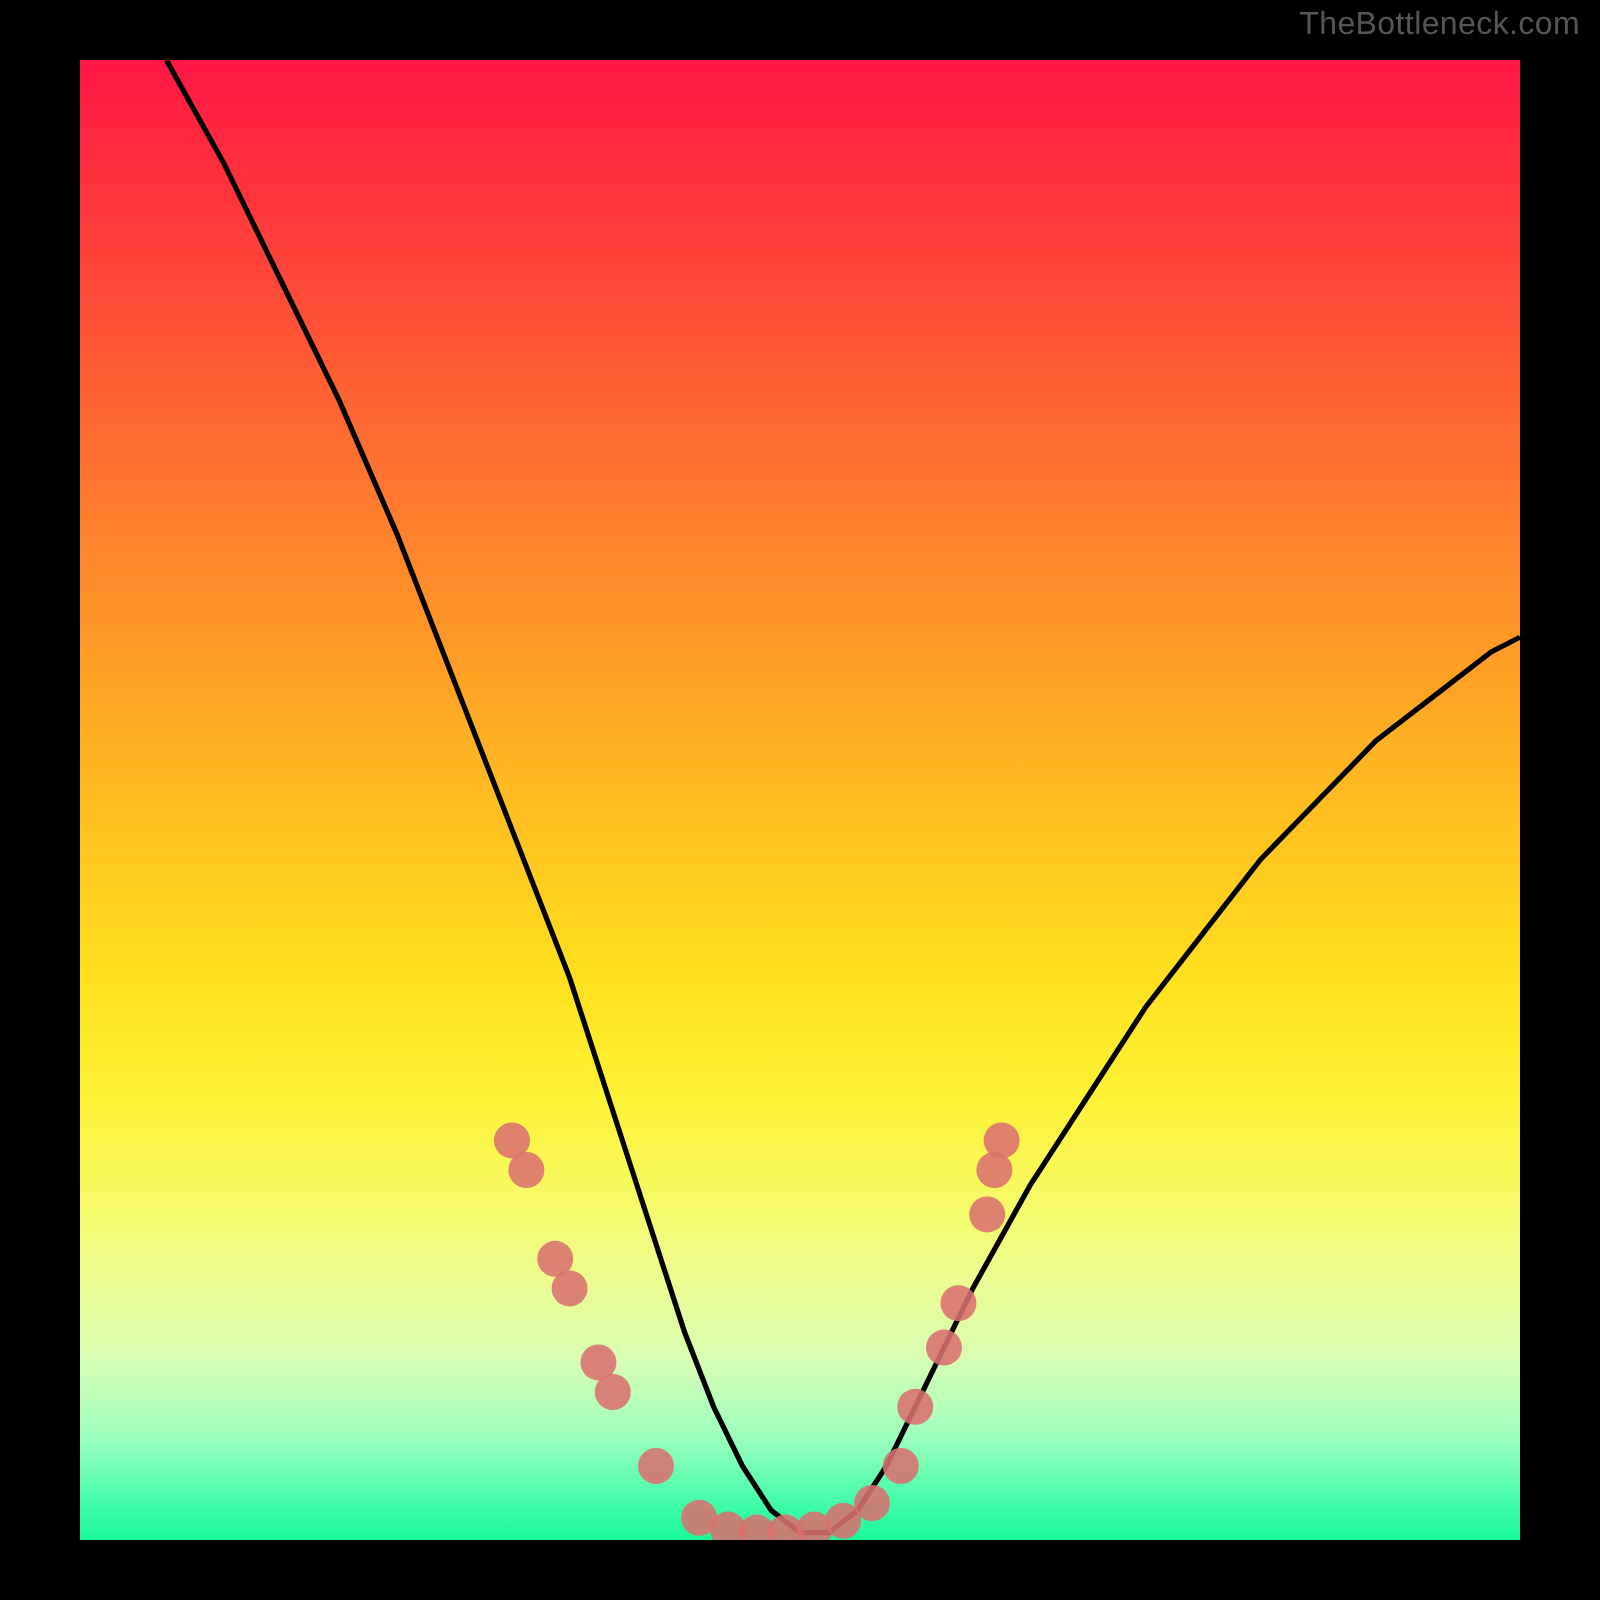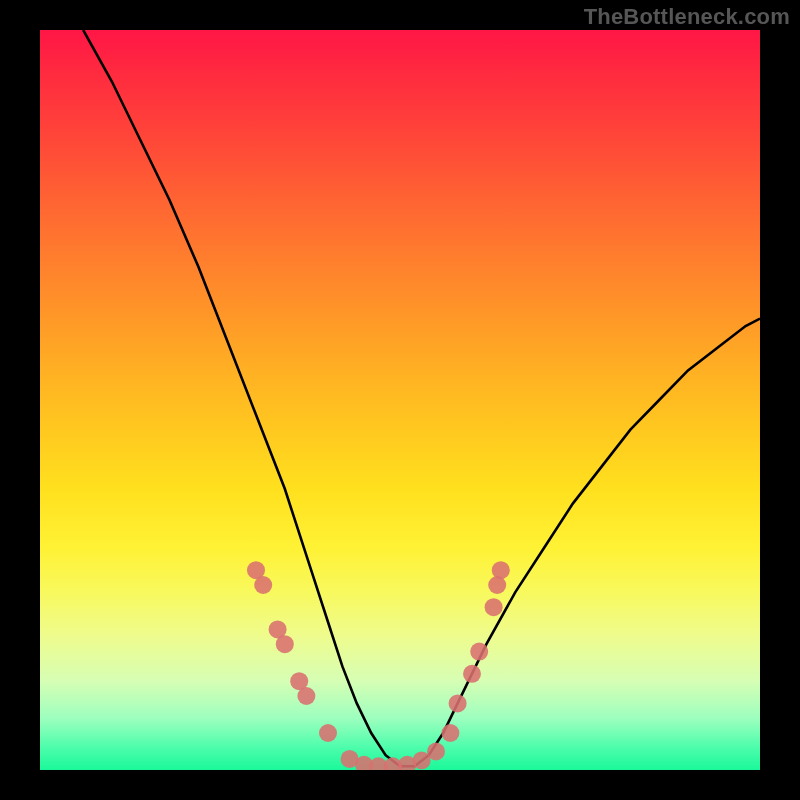--- a/index.html
+++ b/index.html
@@ -15,22 +15,22 @@
     position: relative;
     width: 800px;
     height: 800px;
     background: #000;
   }
   .watermark {
     position: absolute;
     top: 4px;
     right: 10px;
     color: #565656;
-    font-size: 22px;
-    font-weight: 700;
+    font-size: 16px;
+    font-weight: 400;
     letter-spacing: 0.2px;
     z-index: 5;
     text-align: right;
   }
   .plot-area {
     position: absolute;
     left: 40px;
     top: 30px;
     width: 720px;
     height: 740px;

